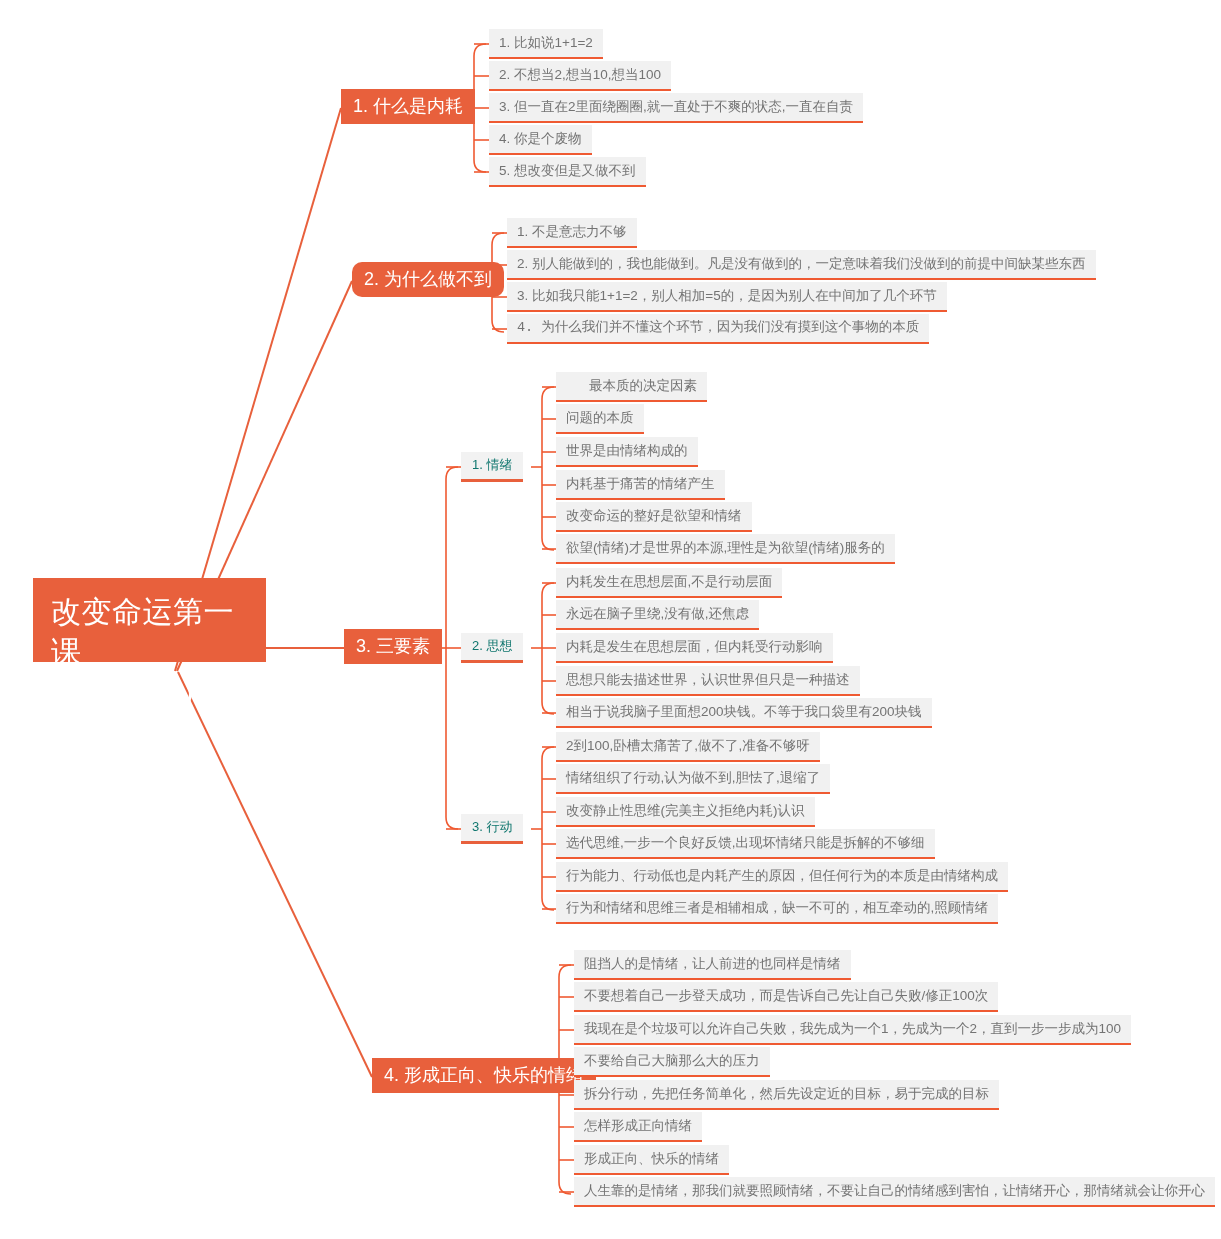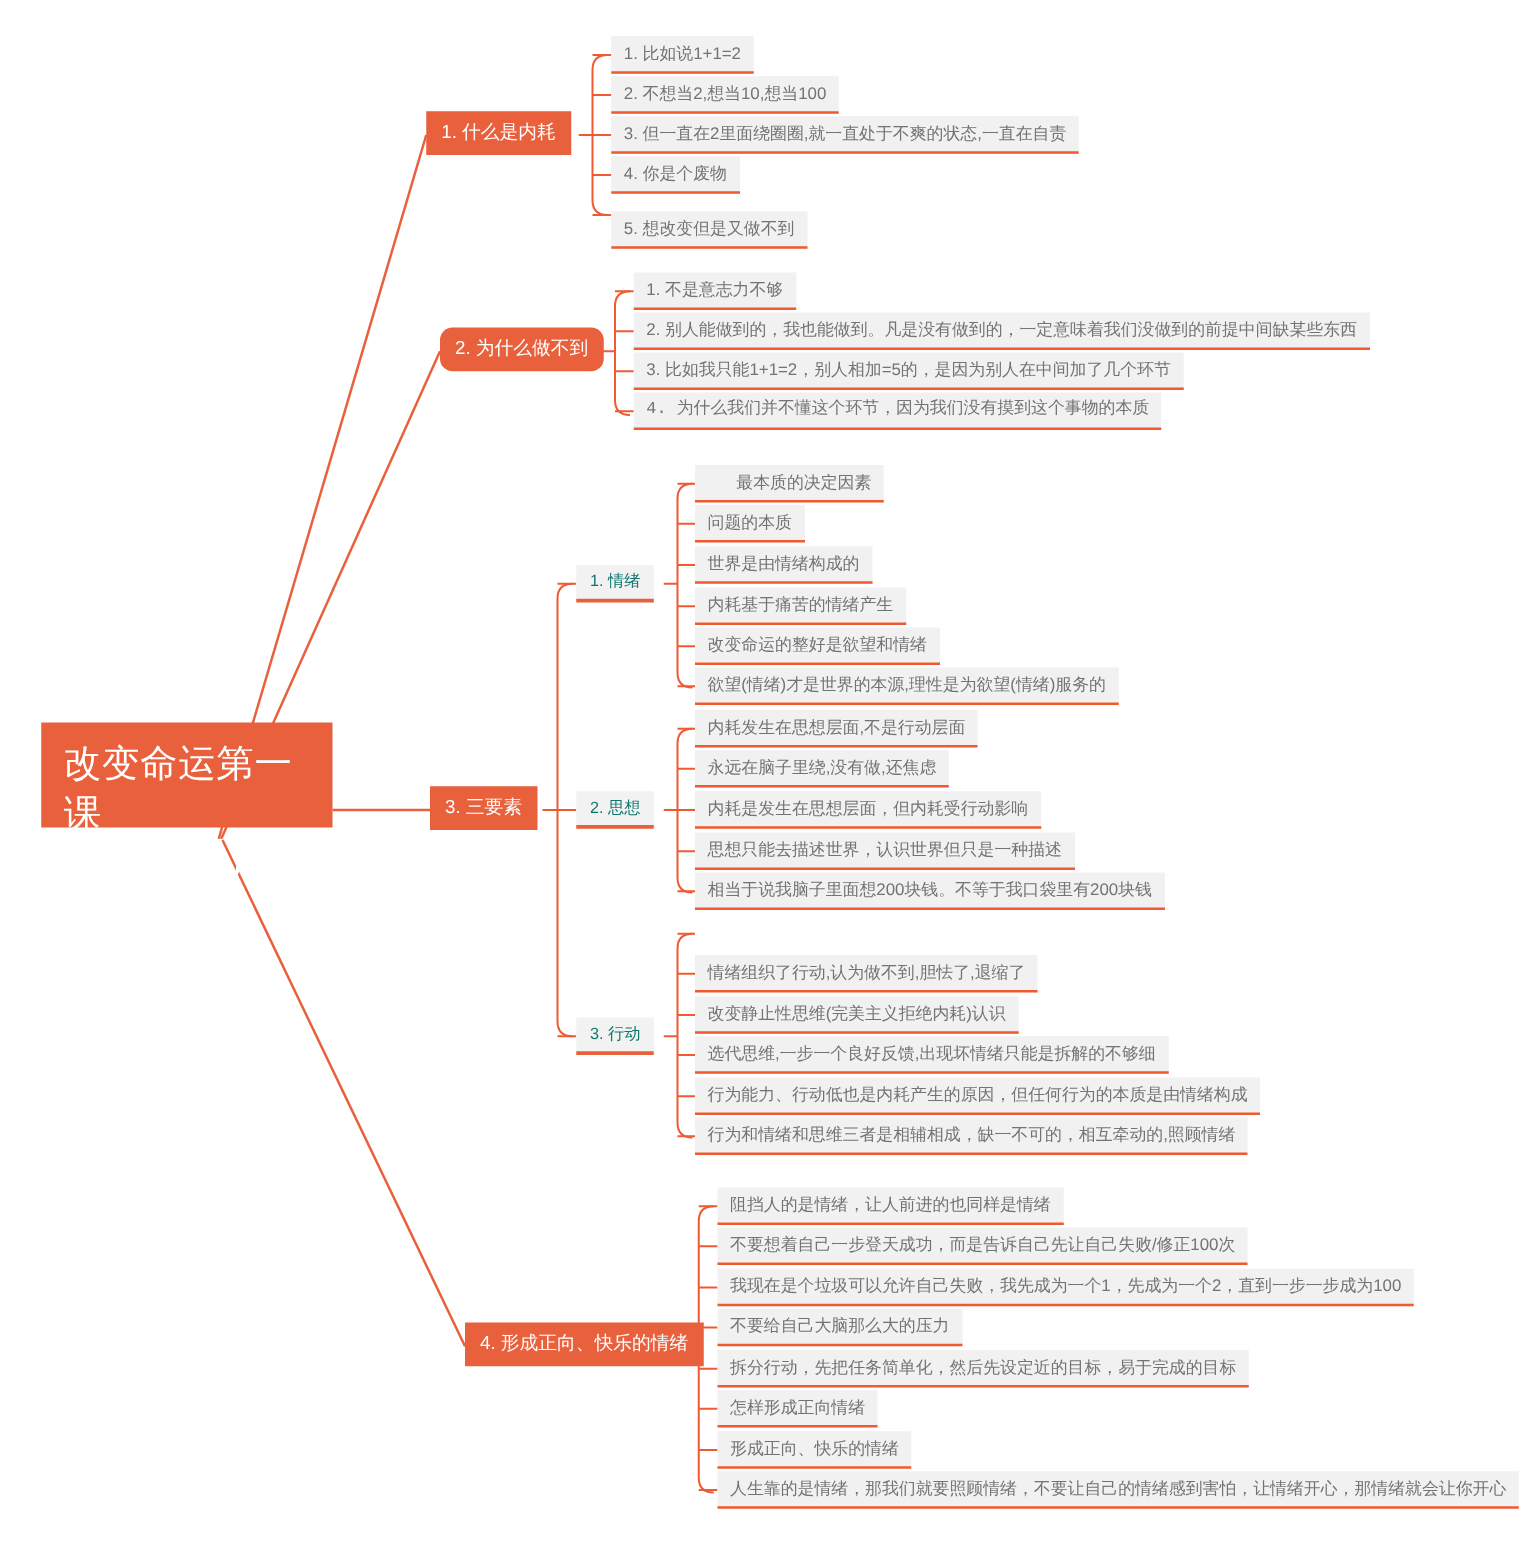--- a/index.html
+++ b/index.html
@@ -40,21 +40,21 @@
     box-sizing: border-box;
     white-space: pre-line;
     letter-spacing: 0.5px;
   }
 
   
   .branch-node {
     position: absolute;
     background: #e8603c;
     color: #ffffff;
-    font-size: 15px;
+    font-size: 18px;
     line-height: 20px;
     padding: 7px 12px 8px 12px;
     box-sizing: border-box;
     white-space: nowrap;
   }
 
   
   .sub-node {
     position: absolute;
     background: #f2f2f2;
@@ -171,21 +171,21 @@
   </svg>
 
   <div class="root-node" style="left:33px; top:578px; width:233px; height:84px;">改变命运第一课
 (拒绝内耗)</div>
 
   <div class="branch-node" style="left:341px; top:89px;">1. 什么是内耗</div>
   <div class="leaf-node" style="left:489px; top:29px;">1. 比如说1+1=2</div>
   <div class="leaf-node" style="left:489px; top:61px;">2. 不想当2,想当10,想当100</div>
   <div class="leaf-node" style="left:489px; top:93px;">3. 但一直在2里面绕圈圈,就一直处于不爽的状态,一直在自责</div>
   <div class="leaf-node" style="left:489px; top:125px;">4. 你是个废物</div>
-  <div class="leaf-node" style="left:489px; top:157px;margin-top:12px;">5. 想改变但是又做不到</div>
+  <div class="leaf-node" style="left:489px; top:157px;">5. 想改变但是又做不到</div>
 
   <div class="branch-node" style="left:352px; top:262px;border-radius:10px;">2. 为什么做不到</div>
   <div class="leaf-node" style="left:507px; top:218px;">1. 不是意志力不够</div>
   <div class="leaf-node" style="left:507px; top:250px;">2. 别人能做到的，我也能做到。凡是没有做到的，一定意味着我们没做到的前提中间缺某些东西</div>
   <div class="leaf-node" style="left:507px; top:282px;">3. 比如我只能1+1=2，别人相加=5的，是因为别人在中间加了几个环节</div>
   <div class="leaf-node" style="left:507px; top:314px;font-family:Liberation Mono, monospace;">4. 为什么我们并不懂这个环节，因为我们没有摸到这个事物的本质</div>
 
   <div class="branch-node" style="left:344px; top:629px;">3. 三要素</div>
 
   <div class="sub-node" style="left:461px; top:452px;">1. 情绪</div>
@@ -197,20 +197,21 @@
   <div class="leaf-node" style="left:556px; top:534px;">欲望(情绪)才是世界的本源,理性是为欲望(情绪)服务的</div>
 
   <div class="sub-node" style="left:461px; top:633px;">2. 思想</div>
   <div class="leaf-node" style="left:556px; top:568px;">内耗发生在思想层面,不是行动层面</div>
   <div class="leaf-node" style="left:556px; top:600px;">永远在脑子里绕,没有做,还焦虑</div>
   <div class="leaf-node" style="left:556px; top:633px;">内耗是发生在思想层面，但内耗受行动影响</div>
   <div class="leaf-node" style="left:556px; top:666px;">思想只能去描述世界，认识世界但只是一种描述</div>
   <div class="leaf-node" style="left:556px; top:698px;">相当于说我脑子里面想200块钱。不等于我口袋里有200块钱</div>
 
   <div class="sub-node" style="left:461px; top:814px;">3. 行动</div>
+  <div class="leaf-node" style="left:556px; top:732px;">2到100,卧槽太痛苦了,做不了,准备不够呀</div>
   <div class="leaf-node" style="left:556px; top:764px;">情绪组织了行动,认为做不到,胆怯了,退缩了</div>
   <div class="leaf-node" style="left:556px; top:797px;">改变静止性思维(完美主义拒绝内耗)认识</div>
   <div class="leaf-node" style="left:556px; top:829px;">选代思维,一步一个良好反馈,出现坏情绪只能是拆解的不够细</div>
   <div class="leaf-node" style="left:556px; top:862px;">行为能力、行动低也是内耗产生的原因，但任何行为的本质是由情绪构成</div>
   <div class="leaf-node" style="left:556px; top:894px;">行为和情绪和思维三者是相辅相成，缺一不可的，相互牵动的,照顾情绪</div>
 
   <div class="branch-node" style="left:372px; top:1058px;">4. 形成正向、快乐的情绪</div>
   <div class="leaf-node" style="left:574px; top:950px;">阻挡人的是情绪，让人前进的也同样是情绪</div>
   <div class="leaf-node" style="left:574px; top:982px;">不要想着自己一步登天成功，而是告诉自己先让自己失败/修正100次</div>
   <div class="leaf-node" style="left:574px; top:1015px;">我现在是个垃圾可以允许自己失败，我先成为一个1，先成为一个2，直到一步一步成为100</div>

